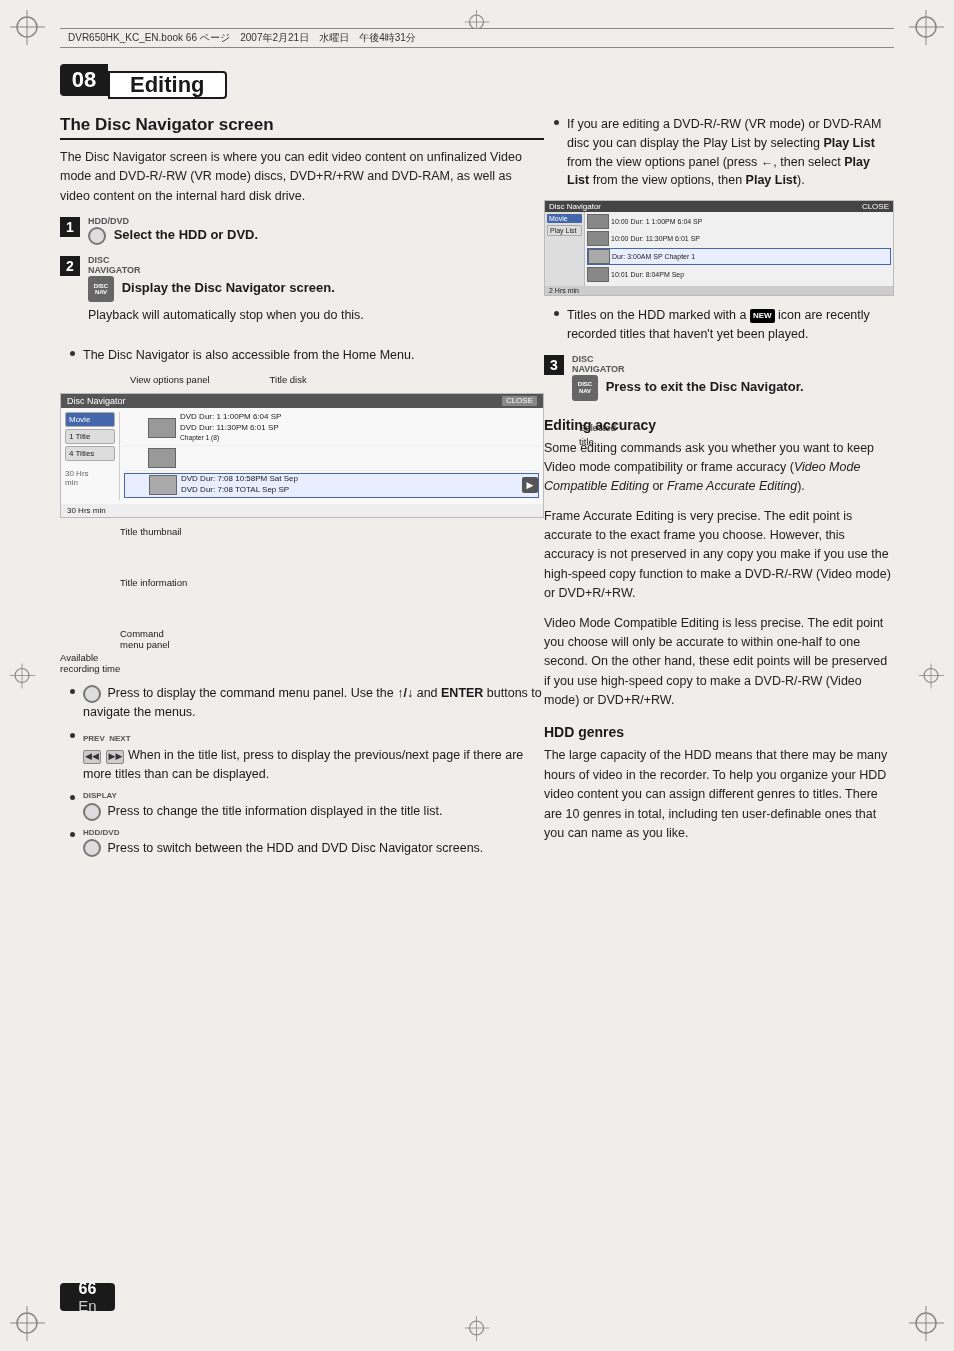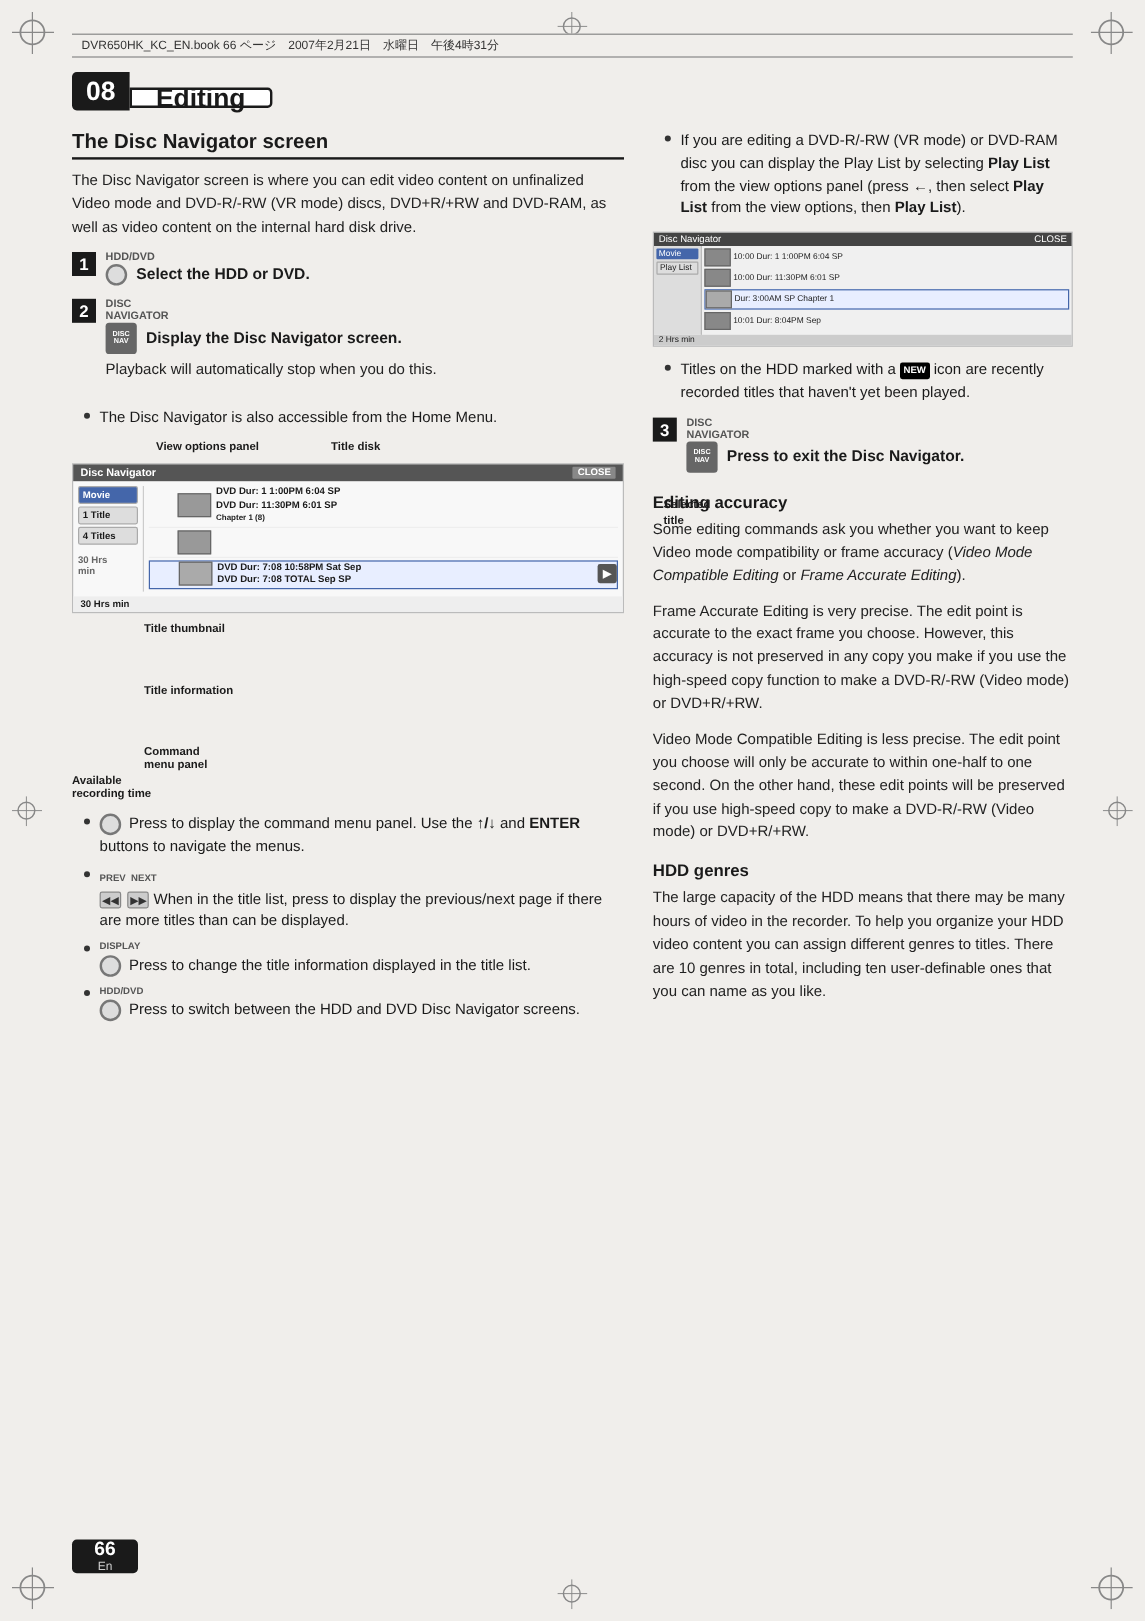--- a/index.html
+++ b/index.html
@@ -59,30 +59,29 @@
       margin-right: 0;
       border-radius: 4px 0 0 4px;
     }
     .chapter-title {
       background: #fff;
       border: 2px solid #1a1a1a;
       font-size: 22px;
       font-weight: bold;
       padding: 2px 20px;
       border-radius: 0 4px 4px 0;
-      height: 17px;
+      height: 28px;
       display: flex;
       align-items: center;
       margin-top: 11px;
     }
 
     
     .two-col {
       display: flex;
-      gap: 24px;
     }
     .col-left {
       flex: 1;
       min-width: 0;
     }
     .col-right {
       width: 350px;
       flex-shrink: 0;
     }
 
@@ -194,21 +193,21 @@
       justify-content: center;
       flex-direction: column;
       border-radius: 4px;
     }
     .page-num {
       font-size: 16px;
       font-weight: bold;
       line-height: 1;
     }
     .page-en {
-      font-size: 10px;
+      font-size: 15px;
       color: #ccc;
     }
 
     
     .diag-container {
       width: 100%;
       border: 1px solid #bbb;
       background: #f8f8f8;
       margin: 8px 0;
       font-size: 9px;
@@ -372,21 +371,20 @@
       font-size: 9px;
       font-weight: bold;
       color: #555;
       display: block;
       margin-bottom: 1px;
     }
 
     
     .diagram-outer {
       margin: 10px 0;
-      font-weight: bold;
     }
   </style>
 </head>
 <body>
 
 <svg style="position:absolute;top:10px;left:10px;width:35px;height:35px;" viewBox="0 0 35 35">
   <circle cx="17" cy="17" r="10" fill="none" stroke="#888" stroke-width="1.5"></circle>
   <line x1="0" y1="17" x2="35" y2="17" stroke="#888" stroke-width="1"></line>
   <line x1="17" y1="0" x2="17" y2="35" stroke="#888" stroke-width="1"></line>
 </svg>

